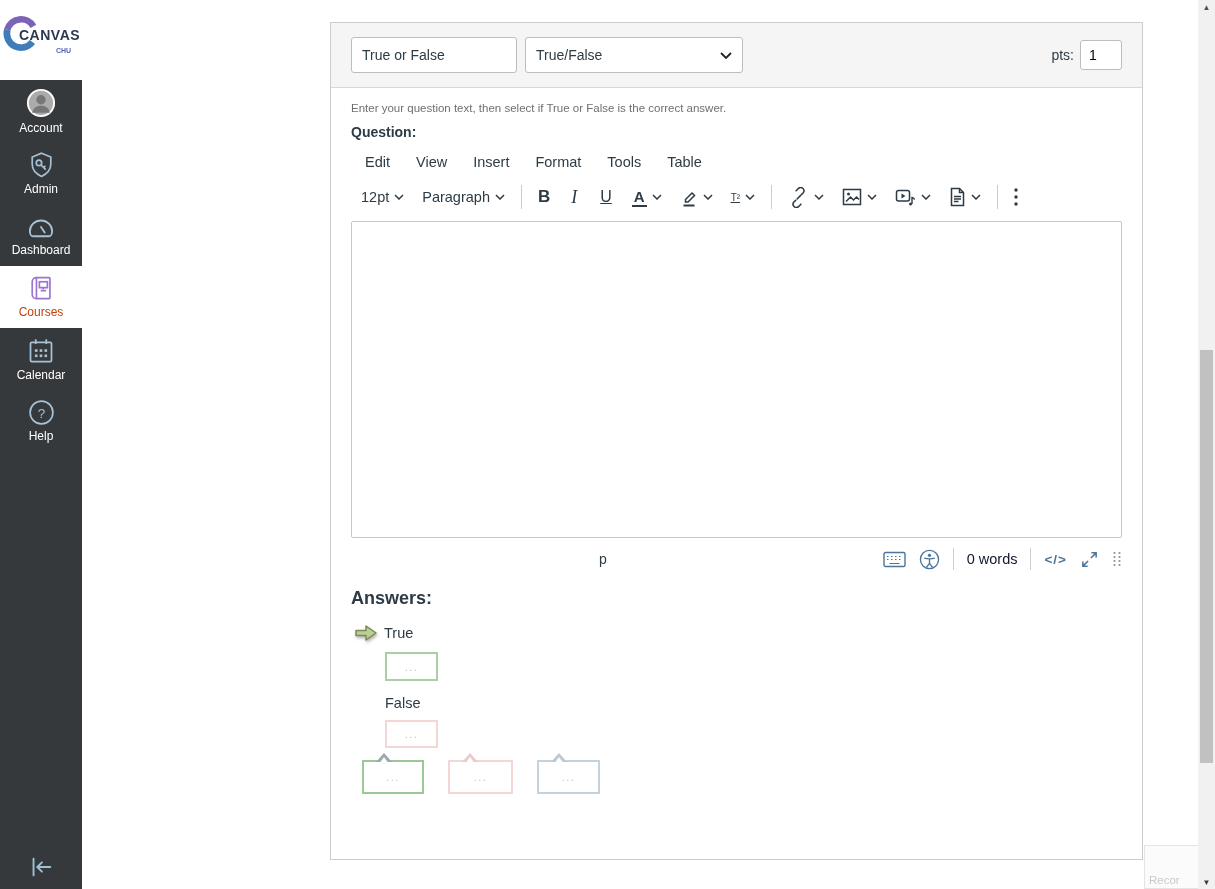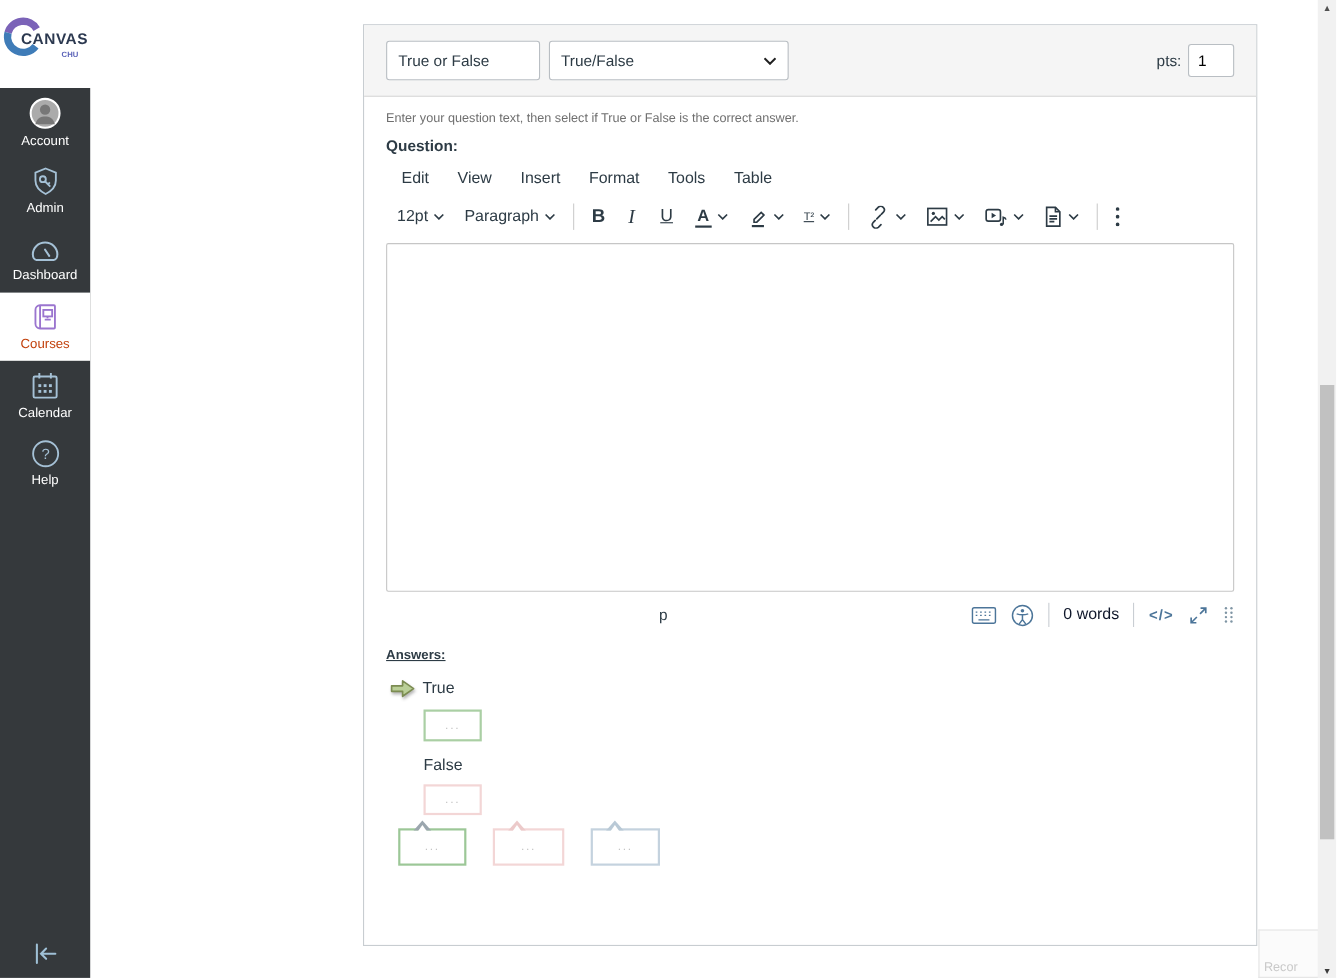--- a/index.html
+++ b/index.html
@@ -19,21 +19,21 @@
   .nav-item .nav-label{font-size:12px;color:#fff;}
   .nav-item.active{background:#fff;color:#9b75cf;}
   .nav-item.active .nav-label{color:#c2410c;}
   .collapse{position:absolute;bottom:8px;left:0;width:100%;display:flex;justify-content:center;cursor:pointer;}
 
   
   .panel{position:absolute;left:330px;top:22px;width:813px;height:838px;
          border:1px solid #c8cdd1;background:#fff;box-sizing:border-box;}
   .panel-header{height:65px;background:#f5f5f5;border-bottom:1px solid #d8d8d8;
                 display:flex;align-items:center;padding:0 20px;box-sizing:border-box;}
-  .q-name{width:140px;height:36px;border:1px solid #b9bec3;border-radius:3px;
+  .q-name{width:166px;height:36px;border:1px solid #b9bec3;border-radius:3px;
           font:14px "Liberation Sans",sans-serif;color:#2d3b45;padding:0 10px;box-sizing:border-box;background:#fff;}
   .q-type{margin-left:8px;width:218px;height:36px;border:1px solid #b9bec3;border-radius:3px;
           background:#fff;display:flex;align-items:center;justify-content:space-between;
           padding:0 10px;font-size:14px;box-sizing:border-box;cursor:pointer;}
   .pts-label{margin-left:auto;font-size:14px;}
   .pts-input{width:42px;height:30px;margin-left:6px;border:1px solid #b9bec3;border-radius:3px;
              font:14px "Liberation Sans",sans-serif;padding:0 8px;box-sizing:border-box;}
 
   .panel-body{padding:0 20px;}
   .helper{margin-top:14px;font-size:11.5px;color:#6f6f6f;}
@@ -55,21 +55,21 @@
   .editor-area{margin-top:9px;height:315px;border:1px solid #c6c6c6;border-radius:2px;background:#fff;cursor:text;}
   .statusbar{height:42px;display:flex;align-items:center;}
   .el-path{margin-left:248px;font-size:14px;}
   .sb-right{margin-left:auto;display:flex;align-items:center;gap:13px;color:#4c7599;}
   .sb-div{width:1px;height:22px;background:#c9ced3;}
   .word-count{color:#0f172a;font-size:14.5px;}
   .html-btn{font-size:13.5px;font-weight:bold;letter-spacing:1px;cursor:pointer;}
   .sb-icon{cursor:pointer;display:flex;align-items:center;}
 
   
-  .answers-label{margin-top:8px;font-size:12px;font-weight:bold;text-decoration:underline;}
+  .answers-label{margin-top:8px;font-size:18px;font-weight:bold;}
   .answer-row{margin-top:14px;display:flex;align-items:center;}
   .arrow-wrap{margin-left:3px;filter:drop-shadow(1.5px 2px 1.5px rgba(90,90,90,.45));cursor:pointer;}
   .answer-name{margin-left:6px;font-size:14.5px;}
   .answer-name.no-arrow{margin-left:34px;}
   .cbox{margin-left:34px;width:49px;height:25px;display:flex;align-items:center;justify-content:center;
         color:#c4c4c4;font-size:11px;letter-spacing:1.5px;background:#fff;cursor:pointer;}
   .cbox.green{margin-top:9px;border:2px solid #aacfa4;}
   .cbox.pink{margin-top:9px;border:2px solid #f3d6d6;height:24px;}
 
   .callout-row{margin:12px 0 0 11px;display:flex;gap:24px;}

